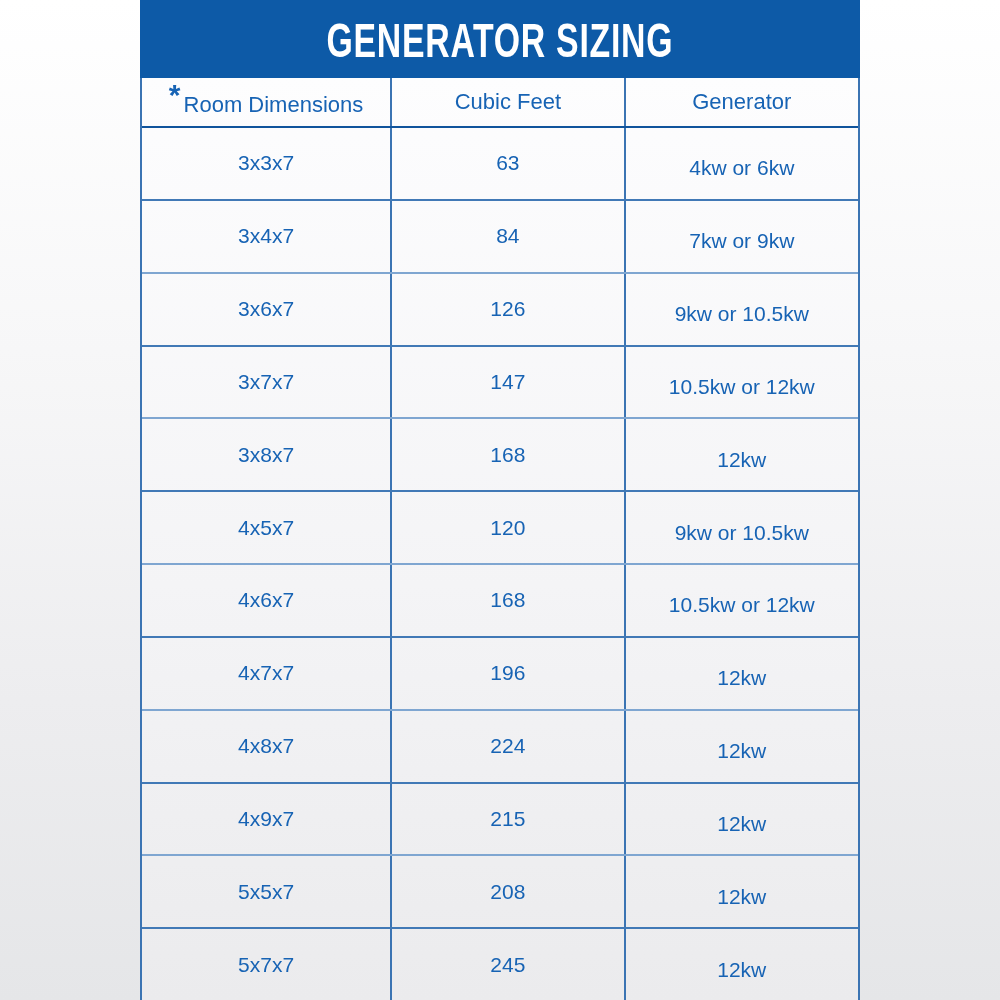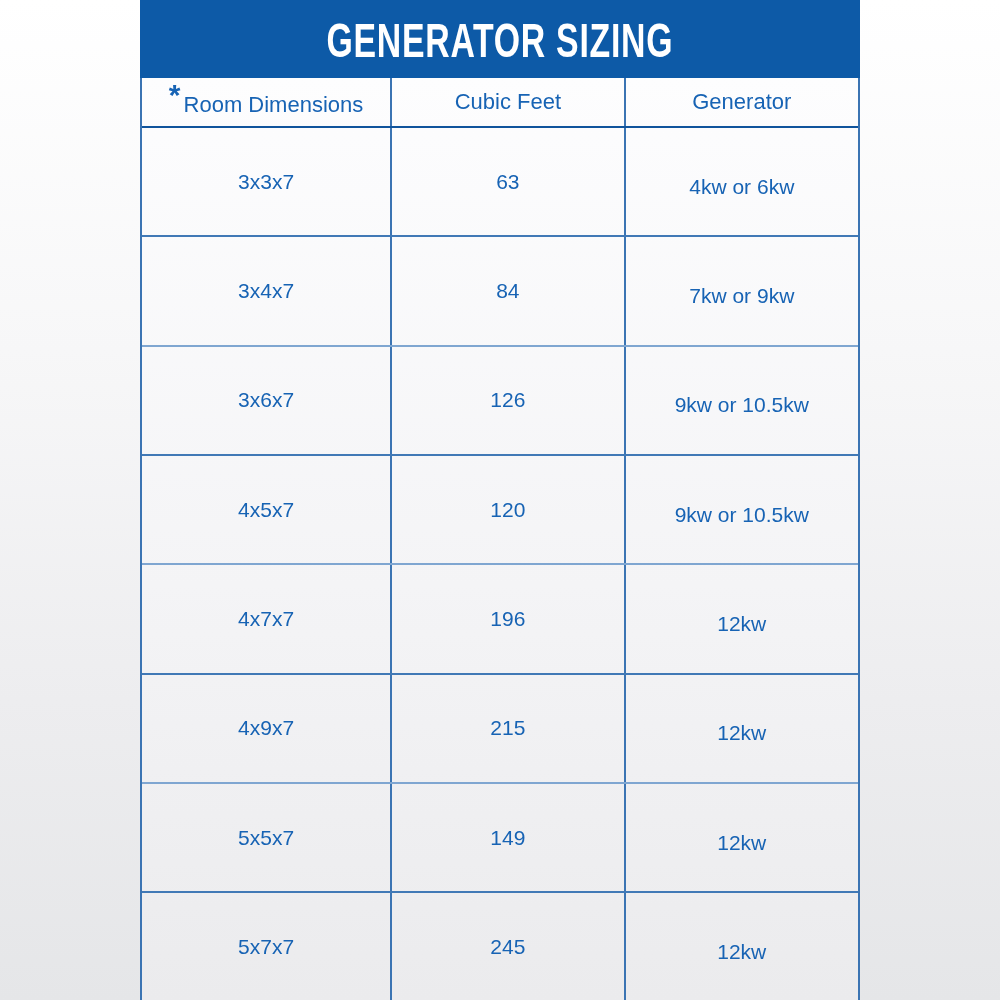--- a/index.html
+++ b/index.html
@@ -133,46 +133,66 @@
     <td class="col-gen">7kw or 9kw</td>
   </tr>
 
 
   <tr>
     <td class="col-dim">3x6x7</td>
     <td class="col-cf">126</td>
     <td class="col-gen">9kw or 10.5kw</td>
   </tr>
 
-
+  <tr>
+    <td class="col-dim">3x7x7</td>
+    <td class="col-cf">147</td>
+    <td class="col-gen">10.5kw or 12kw</td>
+  </tr>
+
+  <tr>
+    <td class="col-dim">3x8x7</td>
+    <td class="col-cf">168</td>
+    <td class="col-gen">12kw</td>
+  </tr>
 
 
   <tr>
     <td class="col-dim">4x5x7</td>
     <td class="col-cf">120</td>
     <td class="col-gen">9kw or 10.5kw</td>
   </tr>
 
+  <tr>
+    <td class="col-dim">4x6x7</td>
+    <td class="col-cf">168</td>
+    <td class="col-gen">10.5kw or 12kw</td>
+  </tr>
 
   <tr>
     <td class="col-dim">4x7x7</td>
     <td class="col-cf">196</td>
     <td class="col-gen">12kw</td>
   </tr>
 
+  <tr>
+    <td class="col-dim">4x8x7</td>
+    <td class="col-cf">224</td>
+    <td class="col-gen">12kw</td>
+  </tr>
 
   <tr>
     <td class="col-dim">4x9x7</td>
     <td class="col-cf">215</td>
     <td class="col-gen">12kw</td>
   </tr>
 
   <tr>
     <td class="col-dim">5x5x7</td>
-    <td class="col-cf">149</td>
+    <td class="col-cf">208</td>
     <td class="col-gen">12kw</td>
   </tr>
 
 
   <tr>
     <td class="col-dim">5x7x7</td>
     <td class="col-cf">245</td>
     <td class="col-gen">12kw</td>
   </tr>
 

